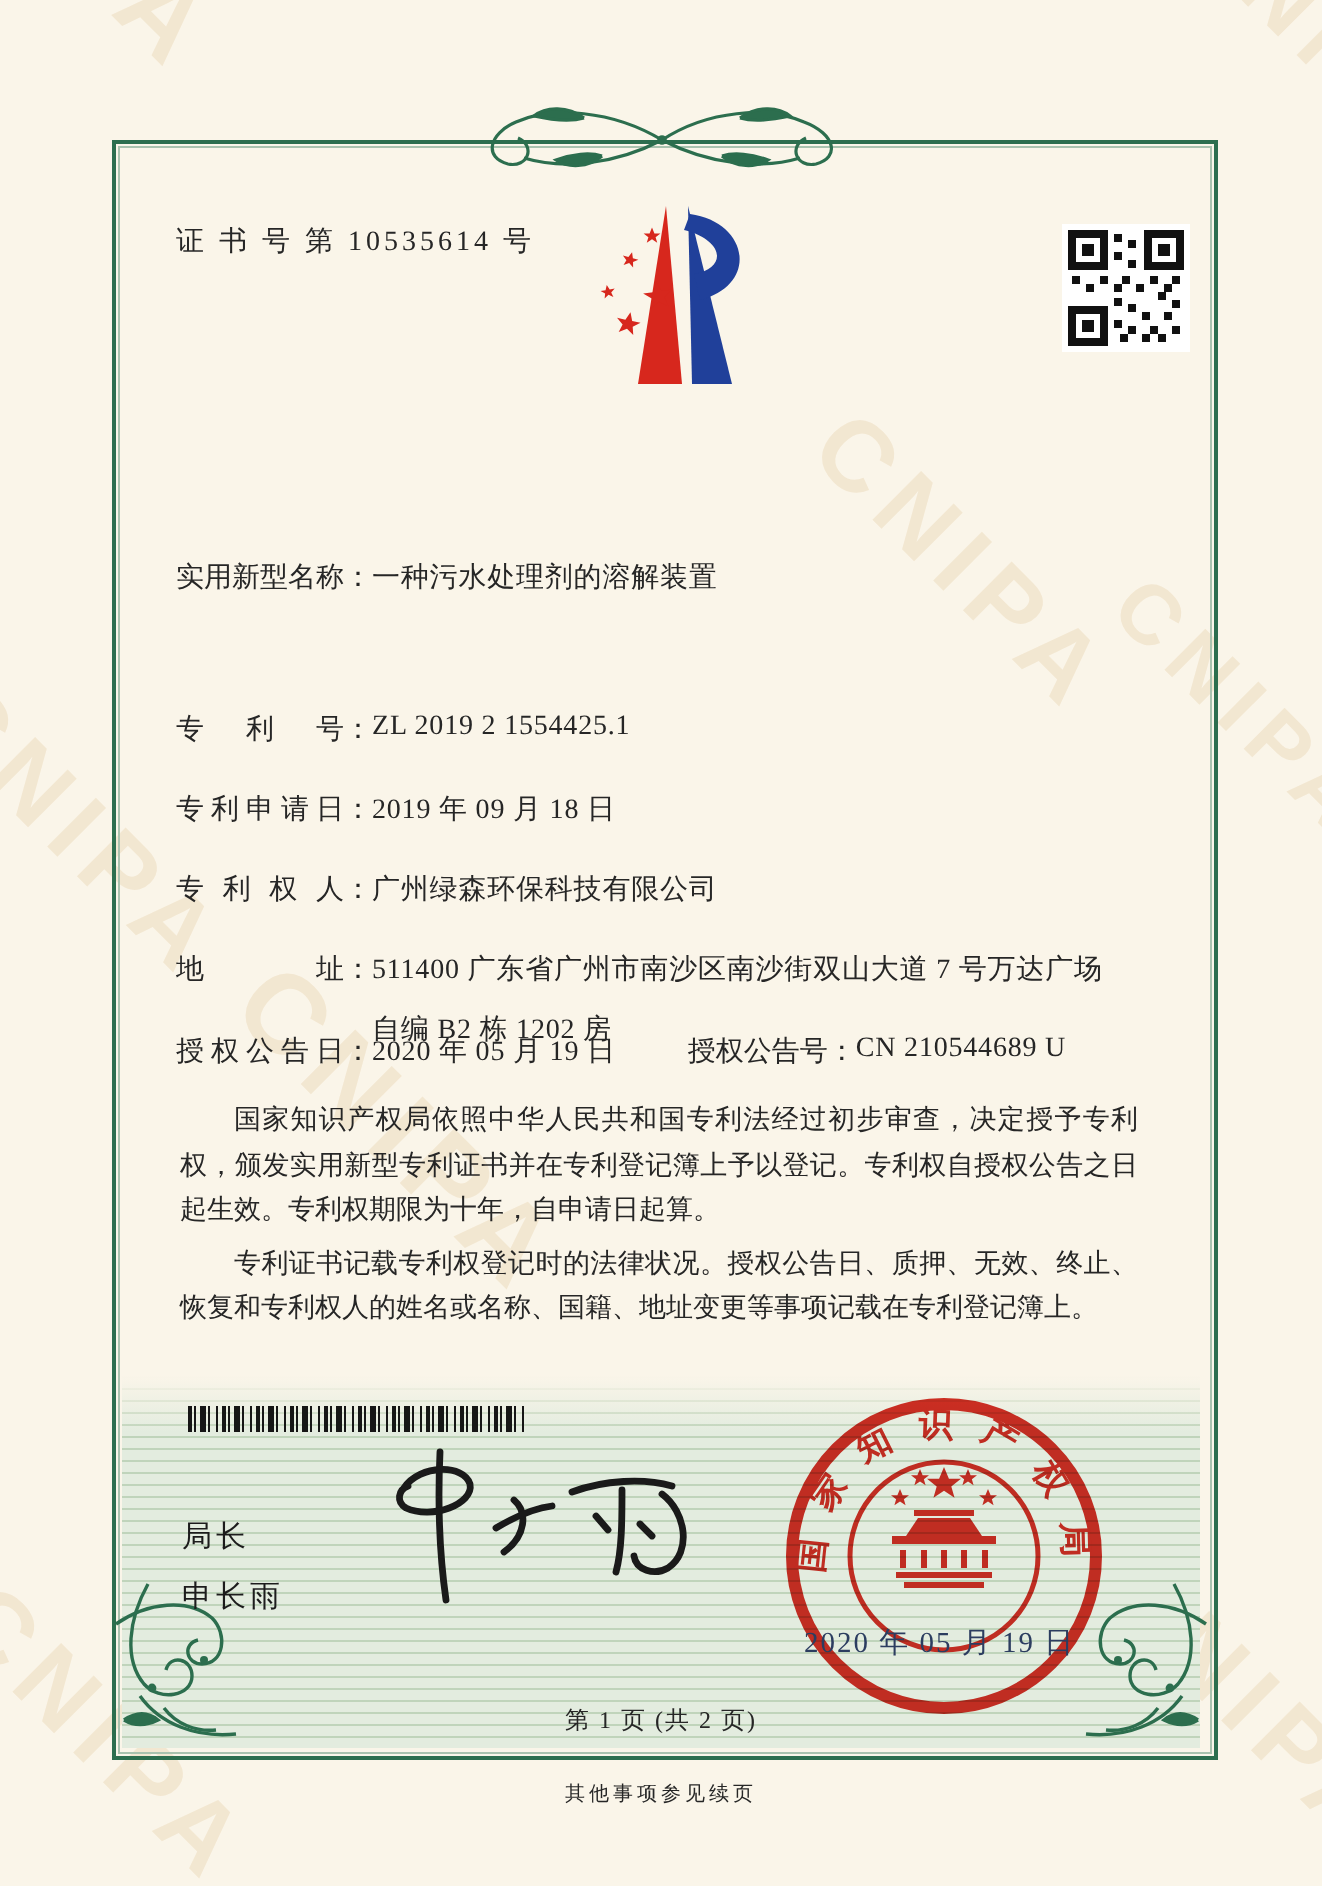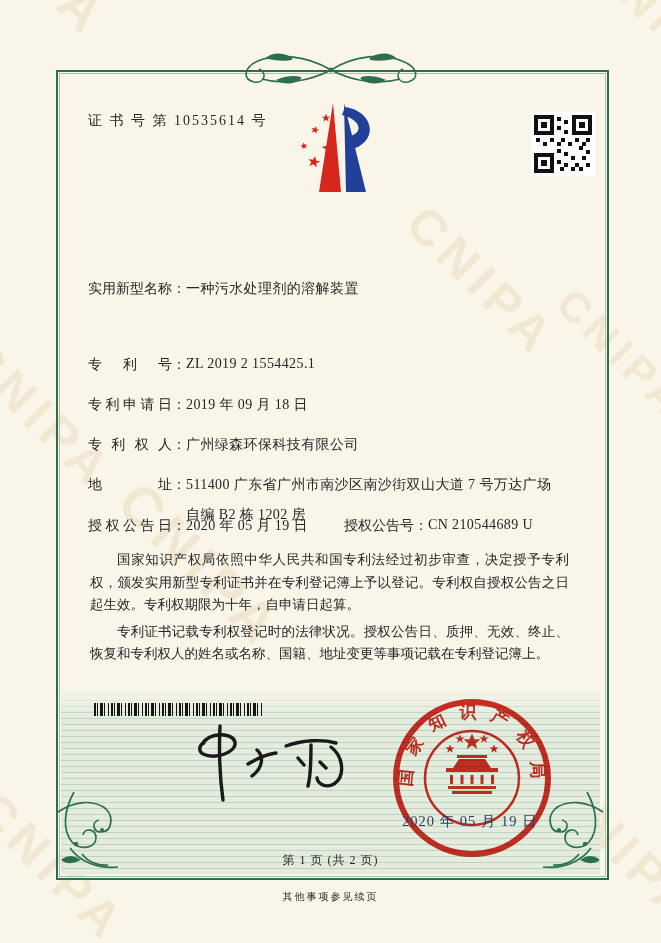--- a/index.html
+++ b/index.html
@@ -194,20 +194,24 @@
     <span class="flabel">授权公告日</span><span class="colon">：</span><span class="fvalue">2020 年 05 月 19 日</span><span class="pair2"><span>授权公告号</span><span class="colon">：</span><span class="fvalue">CN 210544689 U</span></span>
   </div>
 
   <div class="paras">
     <p>国家知识产权局依照中华人民共和国专利法经过初步审查，决定授予专利权，颁发实用新型专利证书并在专利登记簿上予以登记。专利权自授权公告之日起生效。专利权期限为十年，自申请日起算。</p>
     <p>专利证书记载专利权登记时的法律状况。授权公告日、质押、无效、终止、恢复和专利权人的姓名或名称、国籍、地址变更等事项记载在专利登记簿上。</p>
   </div>
 
   <div class="barcode"></div>
 
+  <div class="signer">
+    <div>局长</div>
+    <div>申长雨</div>
+  </div>
 
   <svg class="sig-svg" width="165" height="90" viewBox="0 0 165 90">
     <g stroke="#1a1a1a" stroke-width="3.4" fill="none" stroke-linecap="round">
       <path d="M30,6 C29,28 29,52 33,80"></path>
       <path d="M12,24 C20,12 42,12 45,22 C47,32 26,40 13,34 C8,31 9,25 14,23"></path>
       <path d="M67,30 C74,36 73,48 62,56"></path>
       <path d="M58,44 C68,38 78,34 86,33"></path>
       <path d="M96,26 C112,20 132,19 146,23"></path>
       <path d="M121,25 C121,40 121,55 118,66"></path>
       <path d="M141,27 C153,36 156,56 144,64 C137,68 128,65 127,58"></path>

